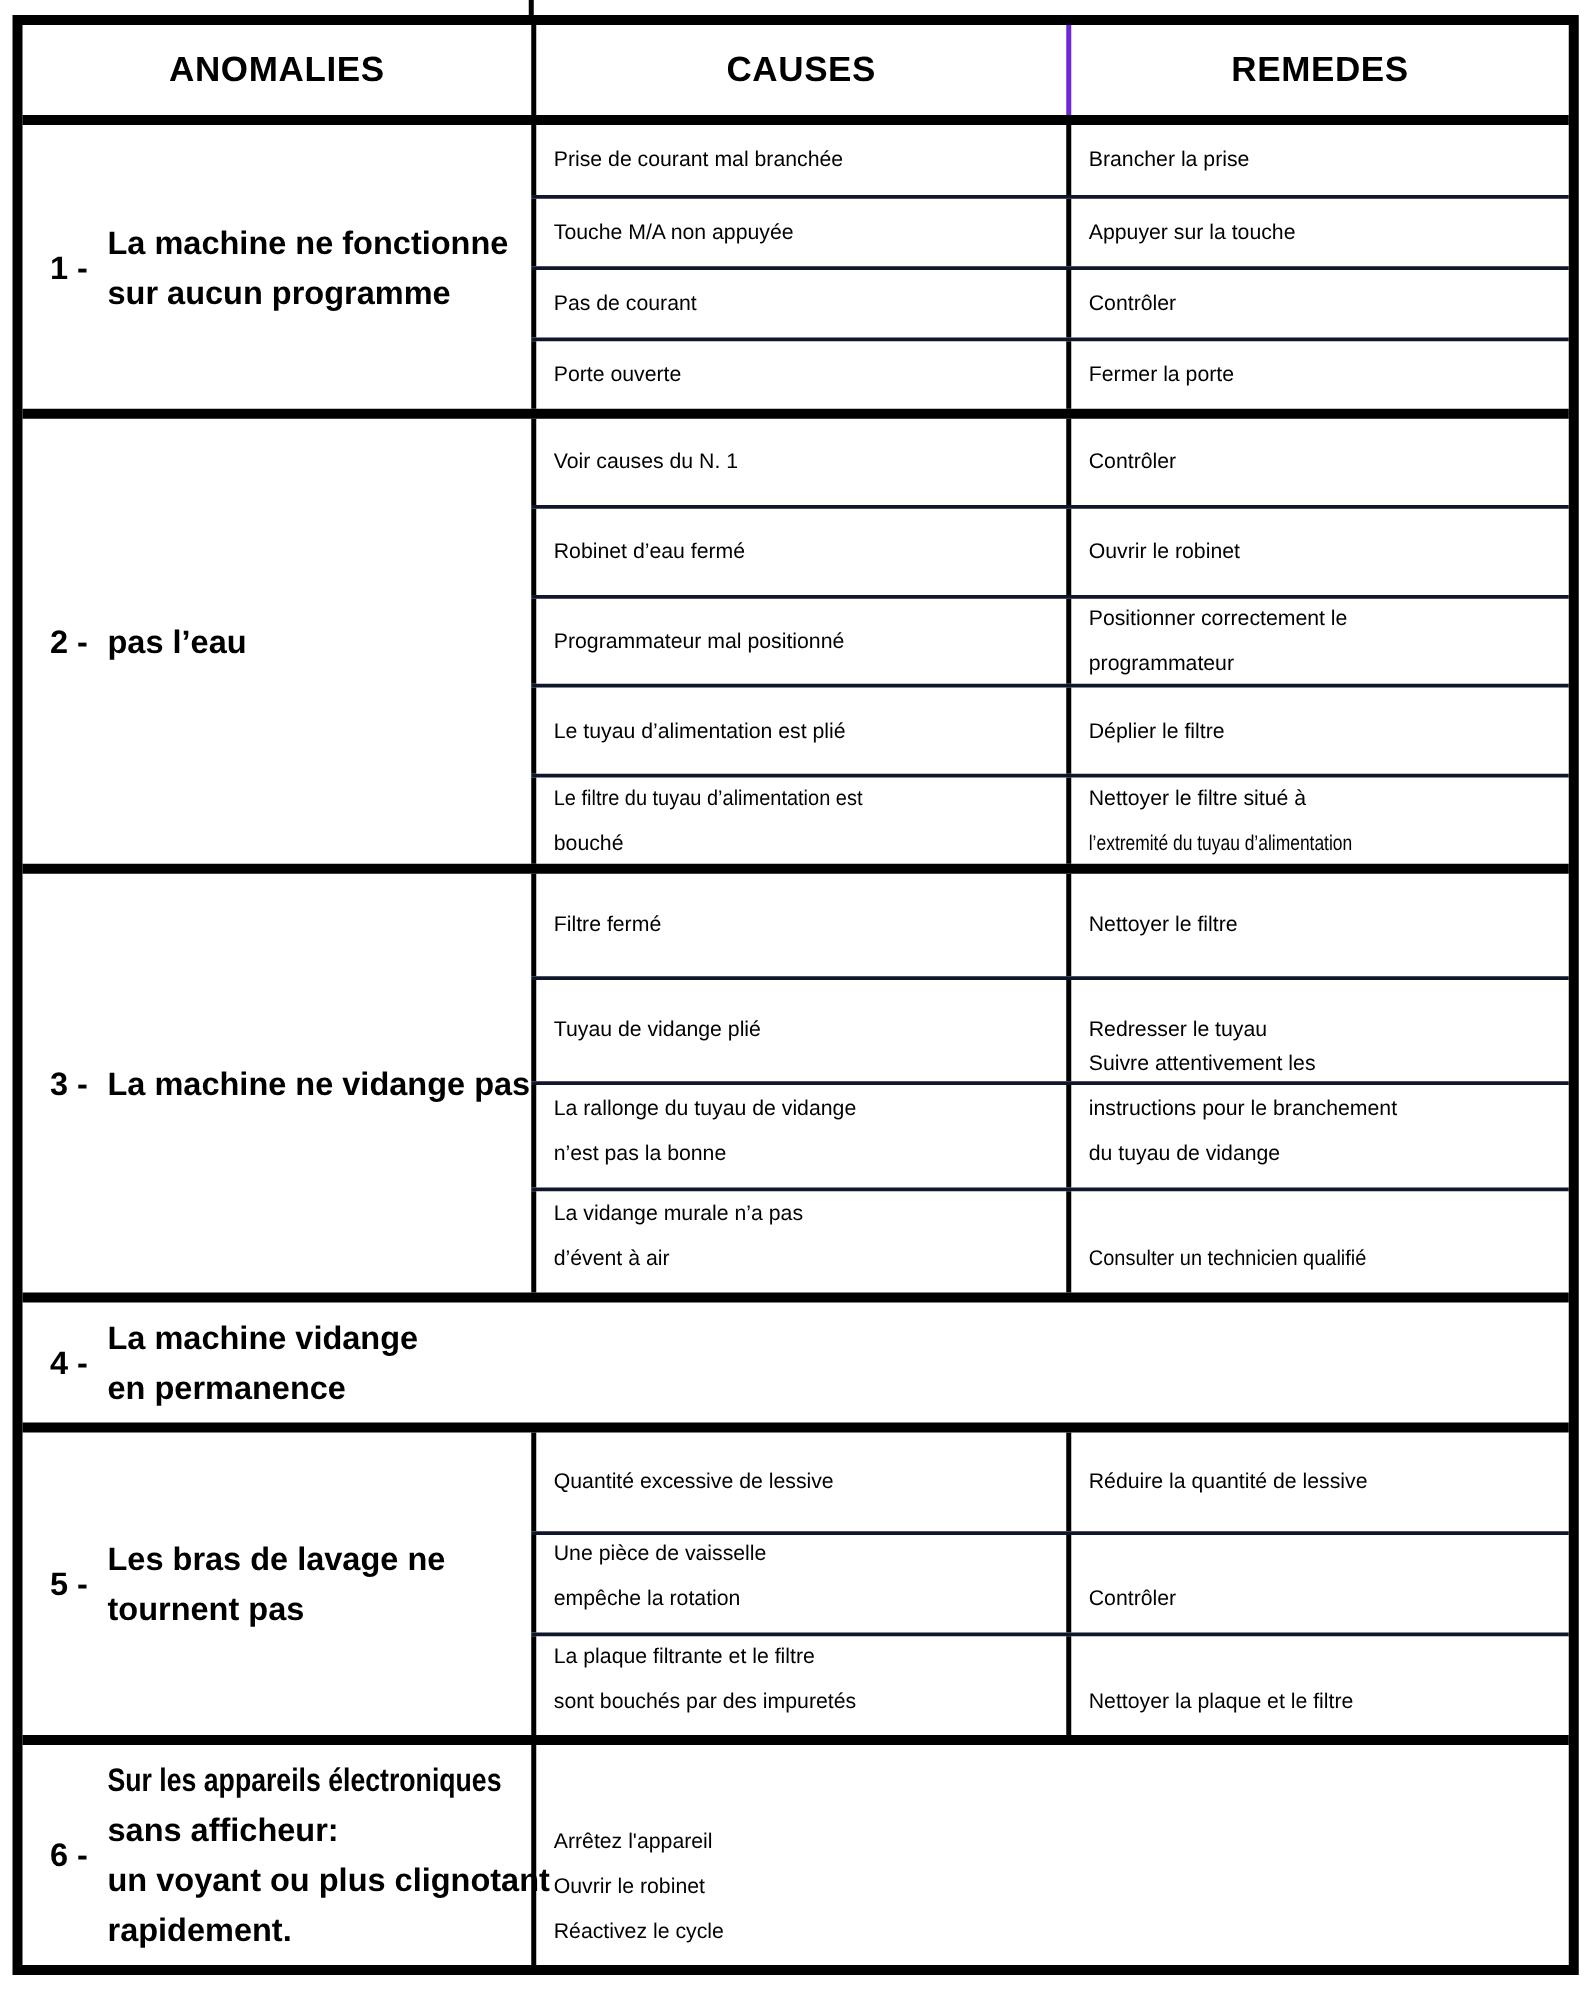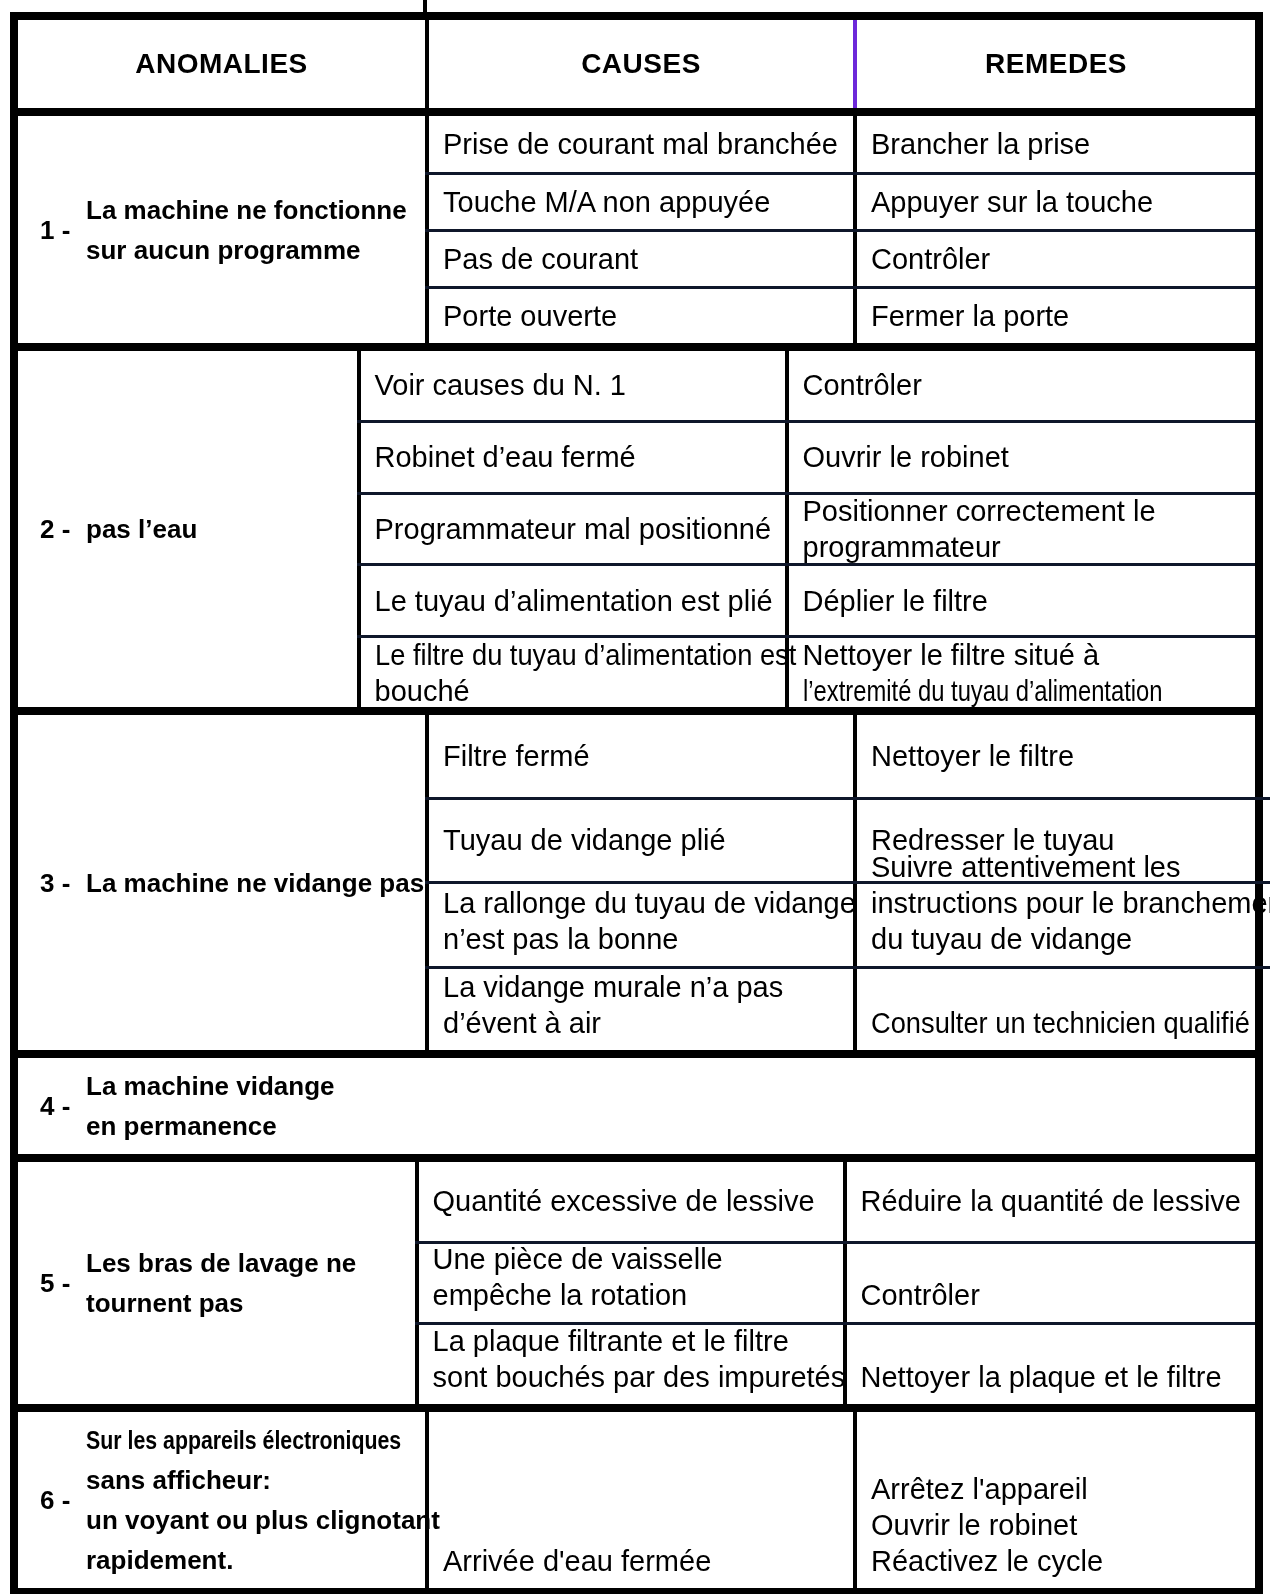--- a/index.html
+++ b/index.html
@@ -17,21 +17,21 @@
     width: 4px; height: 16px;
     background: #000;
   }
   .ttable {
     position: absolute;
     left: 10px; top: 12px;
     width: 1253px;
     border: 8px solid #000;
     background: #fff;
   }
-  .header-row { display: flex; height: 88px; }
+  .header-row { display: flex; height: 72px; }
   .hcell {
     display: flex; align-items: center; justify-content: center;
     font-weight: bold; font-size: 28px; letter-spacing: 0.5px;
   }
   .hc1 { width: 407px; }
   .hc2 { width: 428px; border-left: 4px solid #000; }
   .hc3 { flex: 1; border-left: 4px solid #6d28d9; }
 
   .section { display: flex; border-top: 8px solid #000; align-items: stretch; }
 
@@ -43,21 +43,21 @@
   }
   .anomaly .num { width: 46px; flex: none; }
   .alines { flex: 1; }
 
   .rows { flex: 1; display: flex; flex-direction: column; }
   .row { display: flex; min-height: 56px; flex: 1; }
   .row + .row { border-top: 3px solid #0f172a; }
 
   .cause, .remedy {
     padding: 9px 14px;
-    font-size: 29px; line-height: 36px;
+    font-size: 17px; line-height: 36px;
     display: flex; flex-direction: column; justify-content: center;
   }
   .cause { width: 428px; border-left: 4px solid #000; }
   .remedy { flex: 1; border-left: 4px solid #000; }
   .top-align { justify-content: flex-end; }
 
   .line { white-space: nowrap; }
   .condensed { transform: scaleX(0.82); transform-origin: 0 50%; }
   .slim { transform: scaleX(0.94); transform-origin: 0 50%; }
 </style>
@@ -273,23 +273,20 @@
         <span class="num">6 -</span>
         <div class="alines">
           <div class="line condensed">Sur les appareils électroniques</div>
           <div class="line">sans afficheur:</div>
           <div class="line">un voyant ou plus clignotant</div>
           <div class="line">rapidement.</div>
         </div>
       </div>
       <div class="rows">
         <div class="row">
-          <div class="cause top-align">
-            <div class="line">Arrivée d'eau fermée</div>
-          </div>
           <div class="remedy top-align">
             <div class="line">Arrêtez l'appareil</div>
             <div class="line">Ouvrir le robinet</div>
             <div class="line">Réactivez le cycle</div>
           </div>
         </div>
       </div>
     </div>
 
   </div>

